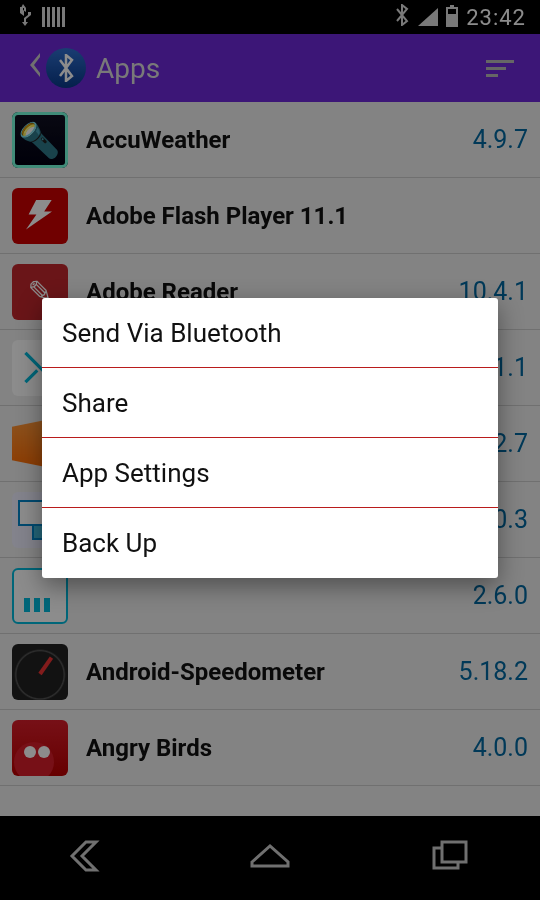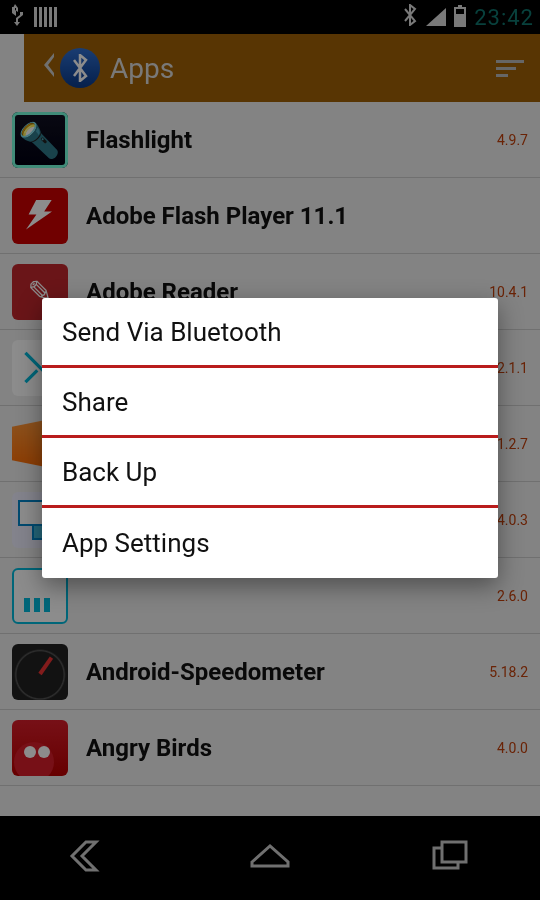--- a/index.html
+++ b/index.html
@@ -1,39 +1,39 @@
 <!DOCTYPE html>
 <html><head>
 <meta charset="utf-8">
 <style>
   * { margin:0; padding:0; box-sizing:border-box; font-family:Roboto,Arial,sans-serif; }
   html,body { width:540px; height:900px; overflow:hidden; background:#000; }
   .screen { position:relative; width:540px; height:900px; background:#eee; }
 
   
-  .status-bar { height:34px; background:#000; color:#0f766e; display:flex; align-items:center; padding:0 6px; font-size:20px; }
+  .status-bar { height:34px; background:#000; color:#ffffff; display:flex; align-items:center; padding:0 14px; font-size:20px; }
   .status-left { display:flex; gap:8px; align-items:center; }
   .status-right { margin-left:auto; display:flex; gap:8px; align-items:center; }
   .status-time { font-weight:400; font-size:22px; letter-spacing:1px; }
 
   
-  .action-bar { height:68px; background:#a16207; display:flex; align-items:center; padding:0 16px;margin-left:24px; }
+  .action-bar { height:68px; background:#6d28d9; display:flex; align-items:center; padding:0 26px; }
   .ab-back { color:#8aa; font-size:28px; margin-right:4px; }
   .ab-bt-icon { width:40px; height:40px; border-radius:20px; background:linear-gradient(#2f6fd0,#0a3a8a); display:flex; align-items:center; justify-content:center; color:#fff; font-size:26px; margin-right:10px; }
   .ab-title { color:#ddd; font-size:28px; font-weight:400; }
   .ab-sort { margin-left:auto; display:flex; flex-direction:column; gap:4px; }
   .ab-sort span { display:block; height:3px; background:#bbb; }
   .ab-sort span:nth-child(1){width:28px;} .ab-sort span:nth-child(2){width:20px;} .ab-sort span:nth-child(3){width:12px;}
 
   
   .list { background:#eeeeee; height:714px; overflow:hidden; }
   .row { display:flex; align-items:center; height:76px; padding:0 12px; border-bottom:1px solid #ccc; }
   .row .icon { width:56px; height:56px; border-radius:6px; margin-right:18px; flex-shrink:0; display:flex; align-items:center; justify-content:center; font-size:30px; color:#fff;}
   .row .name { font-size:24px; color:#111; font-weight:700; }
-  .row .ver { margin-left:auto; font-size:14px; color:#c2410c; }
+  .row .ver { margin-left:auto; font-size:25px; color:#0369a1; }
 
   .ic-flash { background:linear-gradient(#112,#001); border-radius:10px; box-shadow:inset 0 0 0 3px #7fd; }
   .ic-flash::after{content:"🔦"; font-size:34px;}
   .ic-accu { background:radial-gradient(circle,#ff8c00 55%,#ffcf70 58%); border-radius:28px;}
   .ic-flashp { background:#c00; position:relative;}
   .ic-flashp::after{content:""; position:absolute; width:26px; height:30px; background:#fff; clip-path:polygon(40% 0,100% 0,70% 40%,100% 40%,0 100%,40% 50%,10% 50%); top:12px; left:14px;}
   .ic-adobe { background:#c1272d;}
   .ic-adobe::after{content:"✎"; color:#fff;}
   .ic-amz { background:#fff; border-radius:10px;}
   .ic-amz::after{content:"⤬"; color:#0bd; font-size:40px; font-weight:bold;}
@@ -49,21 +49,21 @@
   .ic-angry::before{content:""; position:absolute; width:40px;height:40px;background:#d91e2a;border-radius:50%;bottom:-6px;left:2px;}
   .ic-angry::after{content:""; position:absolute; width:12px;height:12px;background:#fff;border-radius:50%;bottom:18px;left:12px; box-shadow:14px 0 0 #fff;}
 
   
   .nav-bar { position:absolute; bottom:0; left:0; right:0; height:84px; background:#000; display:flex; align-items:center; justify-content:space-around; }
   .nav-btn svg { width:48px; height:48px; }
 
   
   .scrim { position:absolute; inset:0; background:rgba(0,0,0,.45); }
   .dialog { position:absolute; left:42px; right:42px; top:298px; background:#fff; border-radius:3px; box-shadow:0 8px 24px rgba(0,0,0,.4); }
-  .dialog .option { height:70px; display:flex; align-items:center; padding:0 20px; font-size:26px; color:#111; border-bottom:3px solid #b91c1c; }
+  .dialog .option { height:70px; display:flex; align-items:center; padding:0 20px; font-size:26px; color:#111; border-bottom:1px solid #b91c1c; }
   .dialog .option:last-child { border-bottom:none; }
   .st-barcode{display:inline-flex; gap:2px;}
   .st-barcode i{width:3px;height:20px;background:#ddd;display:block;}
   .st-sig{display:inline-block;width:0;height:0;border-style:solid;border-width:0 0 18px 20px;border-color:transparent transparent #ddd transparent;}
   .st-bat{position:relative;width:12px;height:20px;border:2px solid #ddd;}
   .st-bat::before{content:"";position:absolute;top:-4px;left:2px;width:4px;height:3px;background:#ddd;}
   .st-bat::after{content:"";position:absolute;bottom:0;left:0;right:0;height:70%;background:#ddd;}
 </style>
 </head>
 <body>
@@ -112,21 +112,21 @@
     <span class="ab-sort">
         <span></span>
         <span></span>
         <span></span>
       </span>
   </div>
 
   <div class="list">
     <div class="row">
       <div class="icon ic-flash"></div>
-      <span class="name">Flashlight</span>
+      <span class="name">AccuWeather</span>
       <span class="ver">4.9.7</span>
     </div>
     <div class="row">
       <div class="icon ic-flashp"></div>
       <span class="name">Adobe Flash Player 11.1</span>
     </div>
     <div class="row">
       <div class="icon ic-adobe"></div>
       <span class="name">Adobe Reader</span>
       <span class="ver">10.4.1</span>
@@ -178,17 +178,17 @@
           <rect x="16" y="10" width="24" height="20" fill="#000" stroke="#ccc" stroke-width="3"></rect>
         </svg>
     </div>
   </div>
 
   <div class="scrim"></div>
 
   <div class="dialog">
     <div class="option">Send Via Bluetooth</div>
     <div class="option">Share</div>
+    <div class="option">App Settings</div>
     <div class="option">Back Up</div>
-    <div class="option">App Settings</div>
   </div>
 
 </div>
 
 </body></html>

